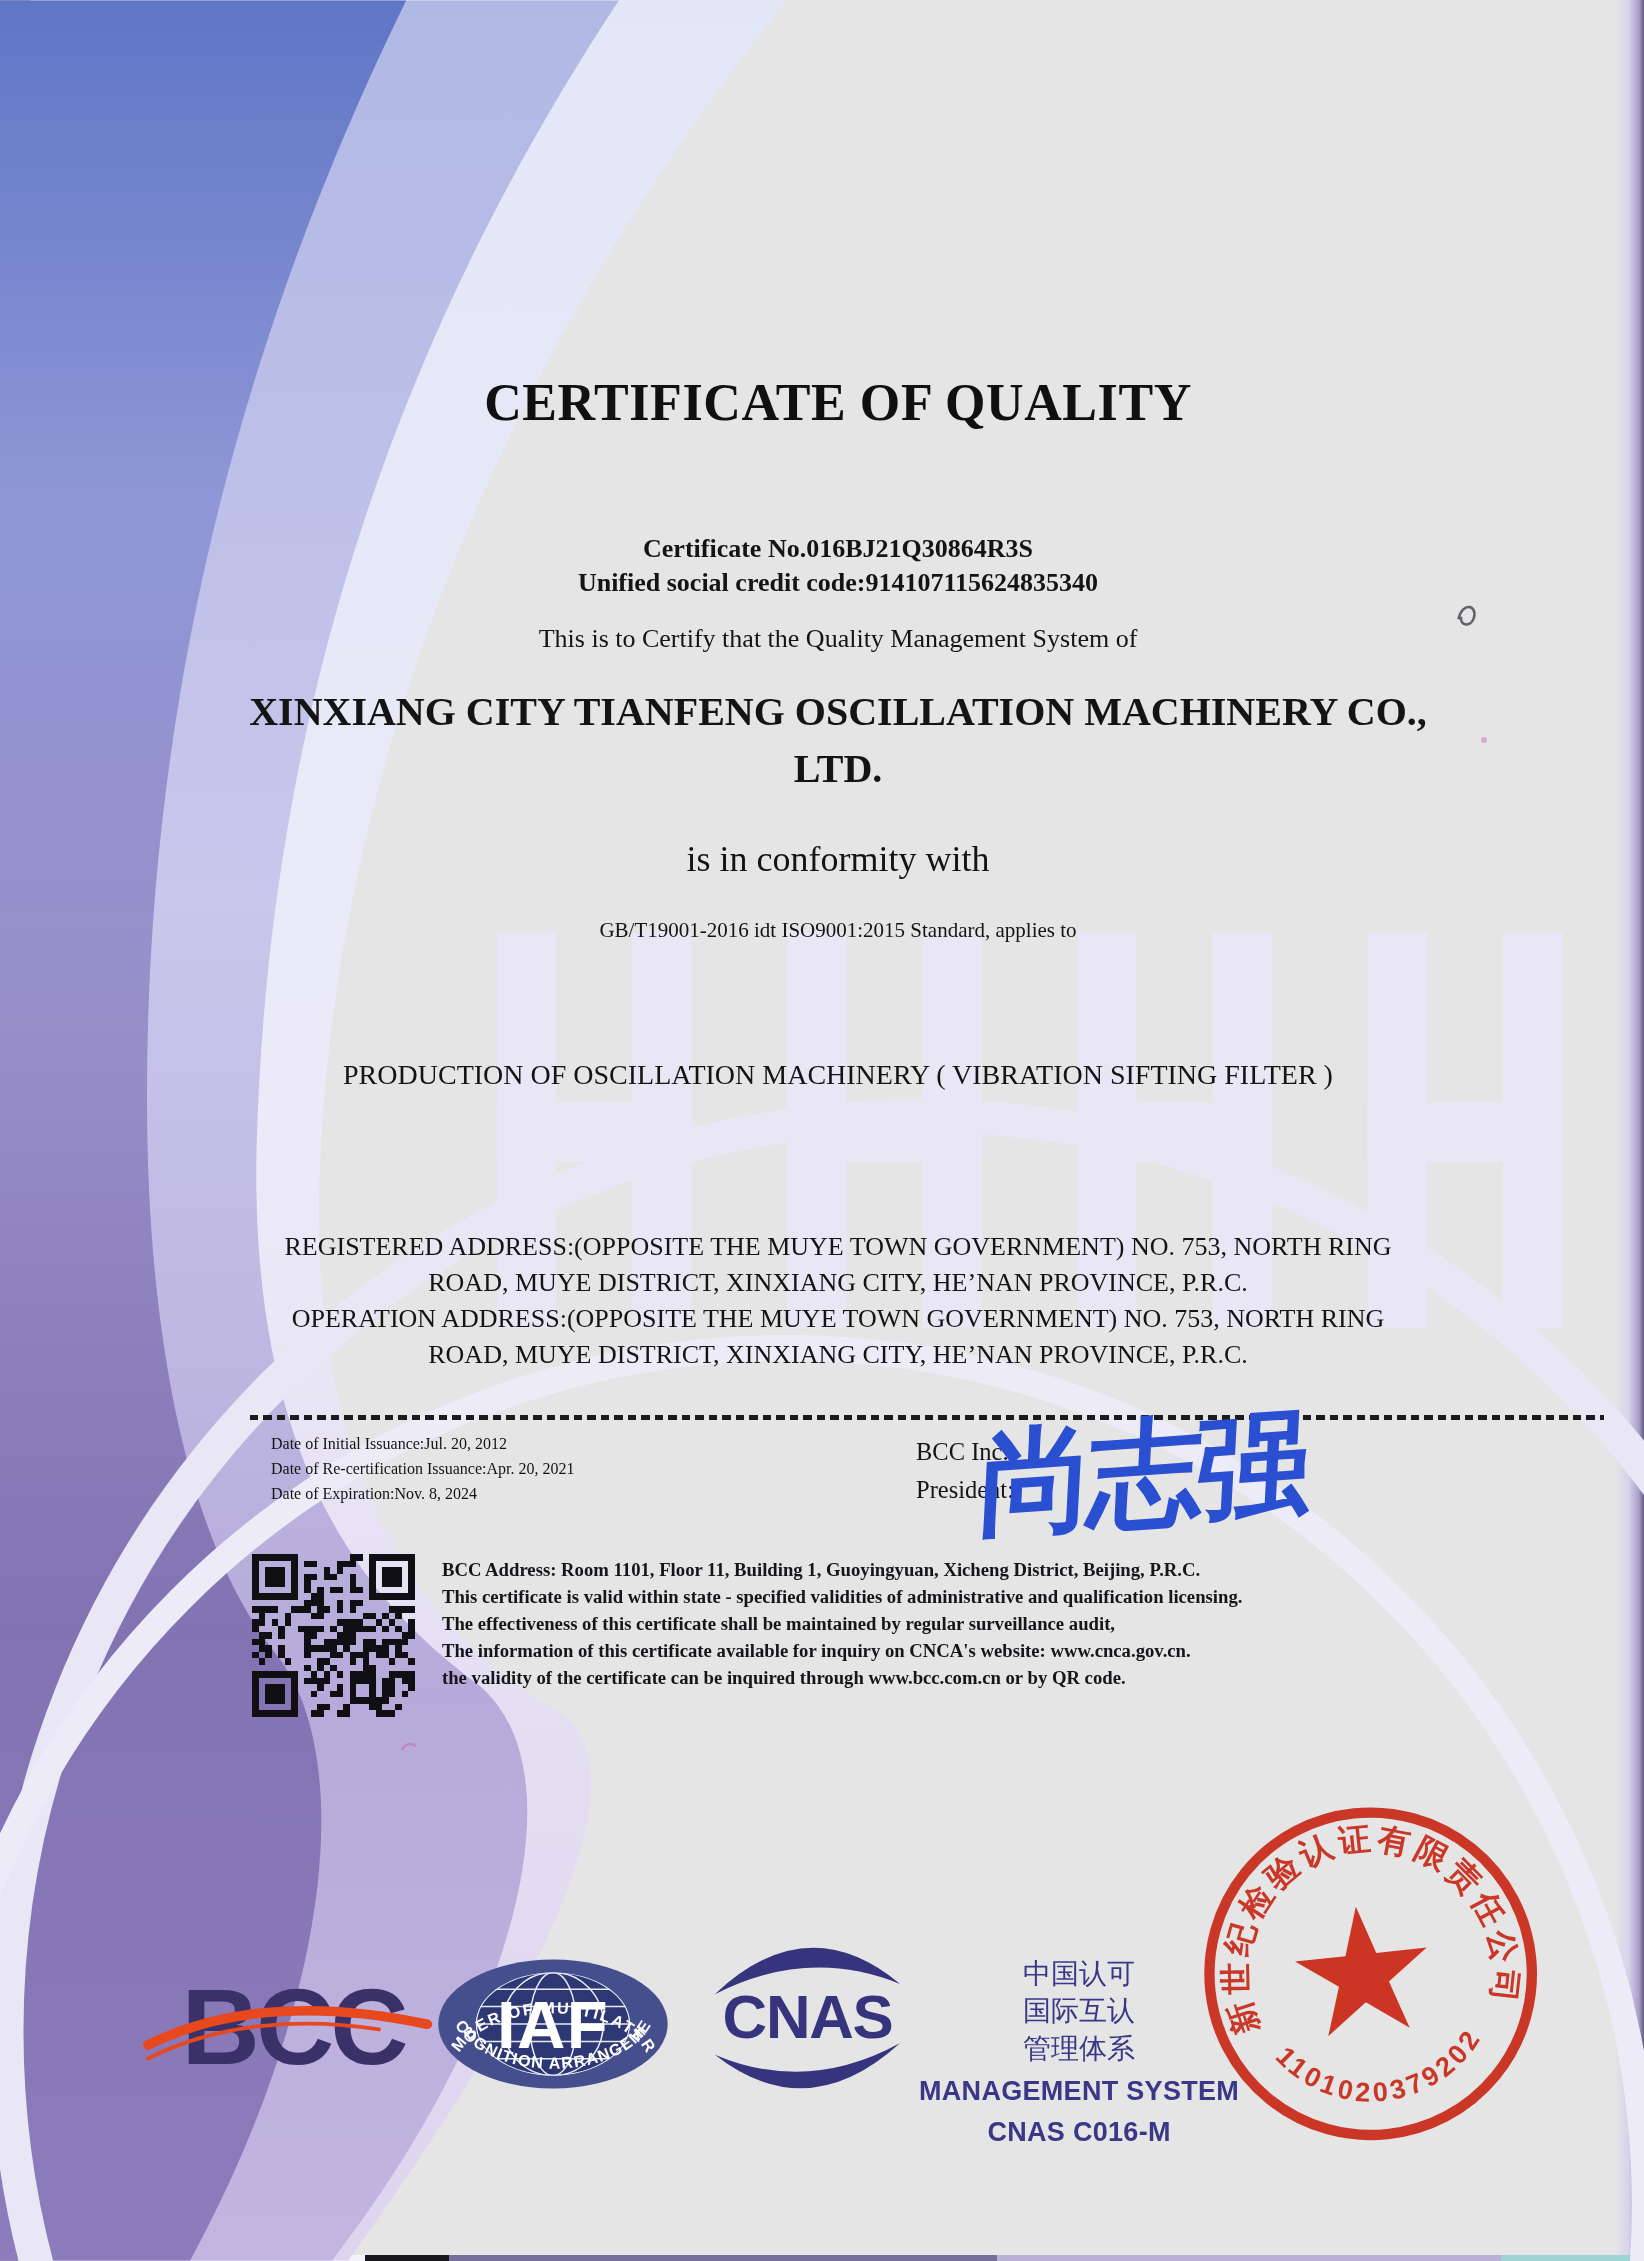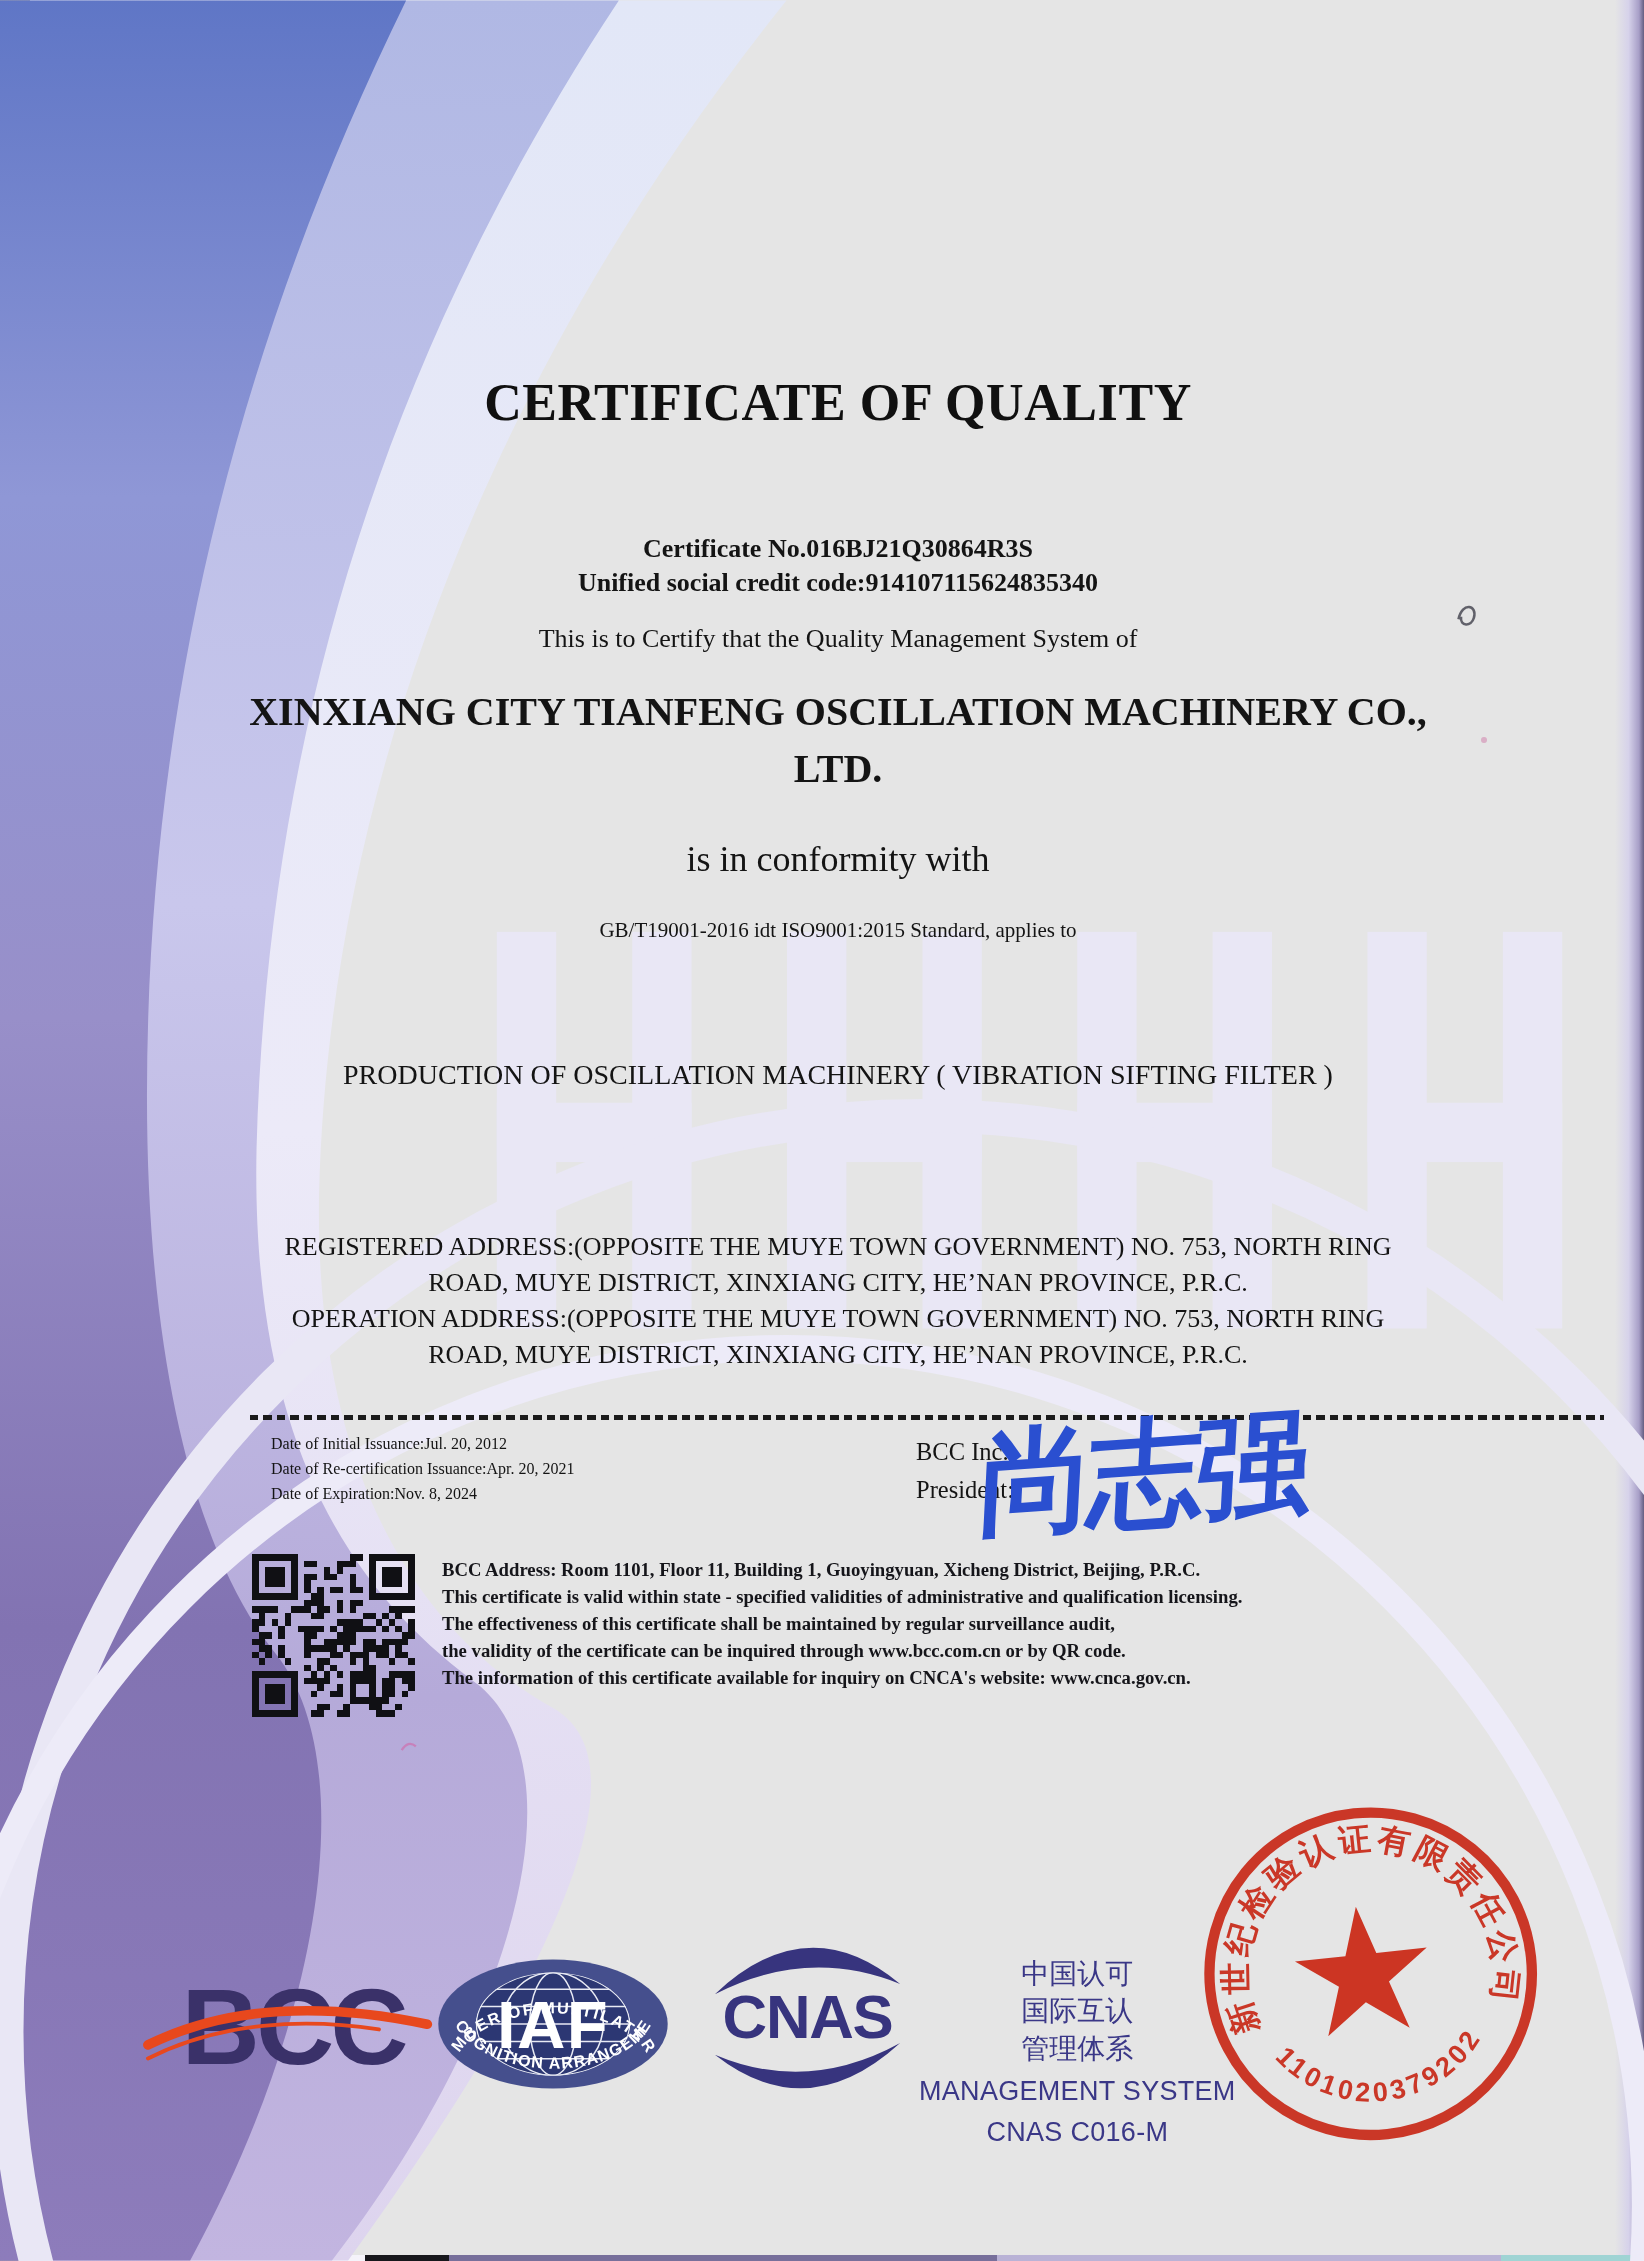--- a/index.html
+++ b/index.html
@@ -47,21 +47,21 @@
   .t-fine{position:absolute;left:442px;top:1557px;font-size:18.7px;font-weight:bold;
           line-height:1.44;z-index:5;text-align:left;white-space:nowrap;color:#15151a;}
 
   
   .bcc-logo{position:absolute;left:166px;top:1966px;width:271px;height:123px;z-index:5;}
   .iaf-logo{position:absolute;left:437px;top:1958px;width:232px;height:132px;z-index:5;}
   .cnas-logo{position:absolute;left:711px;top:1945px;width:193px;height:146px;z-index:5;}
   .accr{position:absolute;left:919px;top:1957px;z-index:5;text-align:center;
         font-family:"Liberation Sans",sans-serif;color:#3a3787;}
   .accr .cn{font-size:28px;line-height:1.2;margin-bottom:3.9px;}
-  .accr .en{font-size:27px;font-weight:normal;line-height:1.2;margin-top:9px;letter-spacing:0.3px;}
+  .accr .en{font-size:27px;font-weight:bold;line-height:1.2;margin-top:9px;letter-spacing:0.3px;}
 
   .seal{position:absolute;left:1184px;top:1793px;width:374px;height:368px;z-index:7;
         mix-blend-mode:multiply;opacity:0.95;transform:rotate(-6deg);}
 
   .mark{position:absolute;z-index:6;}
 </style>
 </head>
 <body>
 
 <div id="page">
@@ -379,22 +379,22 @@
         <rect x="0" y="18" width="1" height="7"></rect>
         <rect x="6" y="18" width="1" height="7"></rect>
         <rect x="2" y="20" width="3" height="3"></rect>
       </svg>
   </div>
 
   <div class="t-fine">
     <div>BCC Address: Room 1101, Floor 11, Building 1, Guoyingyuan, Xicheng District, Beijing, P.R.C.</div>
     <div>This certificate is valid within state - specified validities of administrative and qualification licensing.</div>
     <div>The effectiveness of this certificate shall be maintained by regular surveillance audit,</div>
+    <div>The information of this certificate available for inquiry on CNCA's website: www.cnca.gov.cn.</div>
     <div>the validity of the certificate can be inquired through www.bcc.com.cn or by QR code.</div>
-    <div>The information of this certificate available for inquiry on CNCA's website: www.cnca.gov.cn.</div>
   </div>
 
   <div class="bcc-logo">
     <svg width="271" height="123" viewBox="0 0 420 190" overflow="visible">
       <text x="24" y="152" font-family="Liberation Sans, sans-serif" font-size="168" font-weight="900" letter-spacing="-6" fill="#3a3169">BCC</text>
       <path d="M-28,122 C95,62 245,56 405,90" fill="none" stroke="#e8481d" stroke-width="15" stroke-linecap="round"></path>
       <path d="M-28,143 C85,86 215,80 330,98" fill="none" stroke="#e8481d" stroke-width="6" stroke-linecap="round"></path>
     </svg>
   </div>
 

